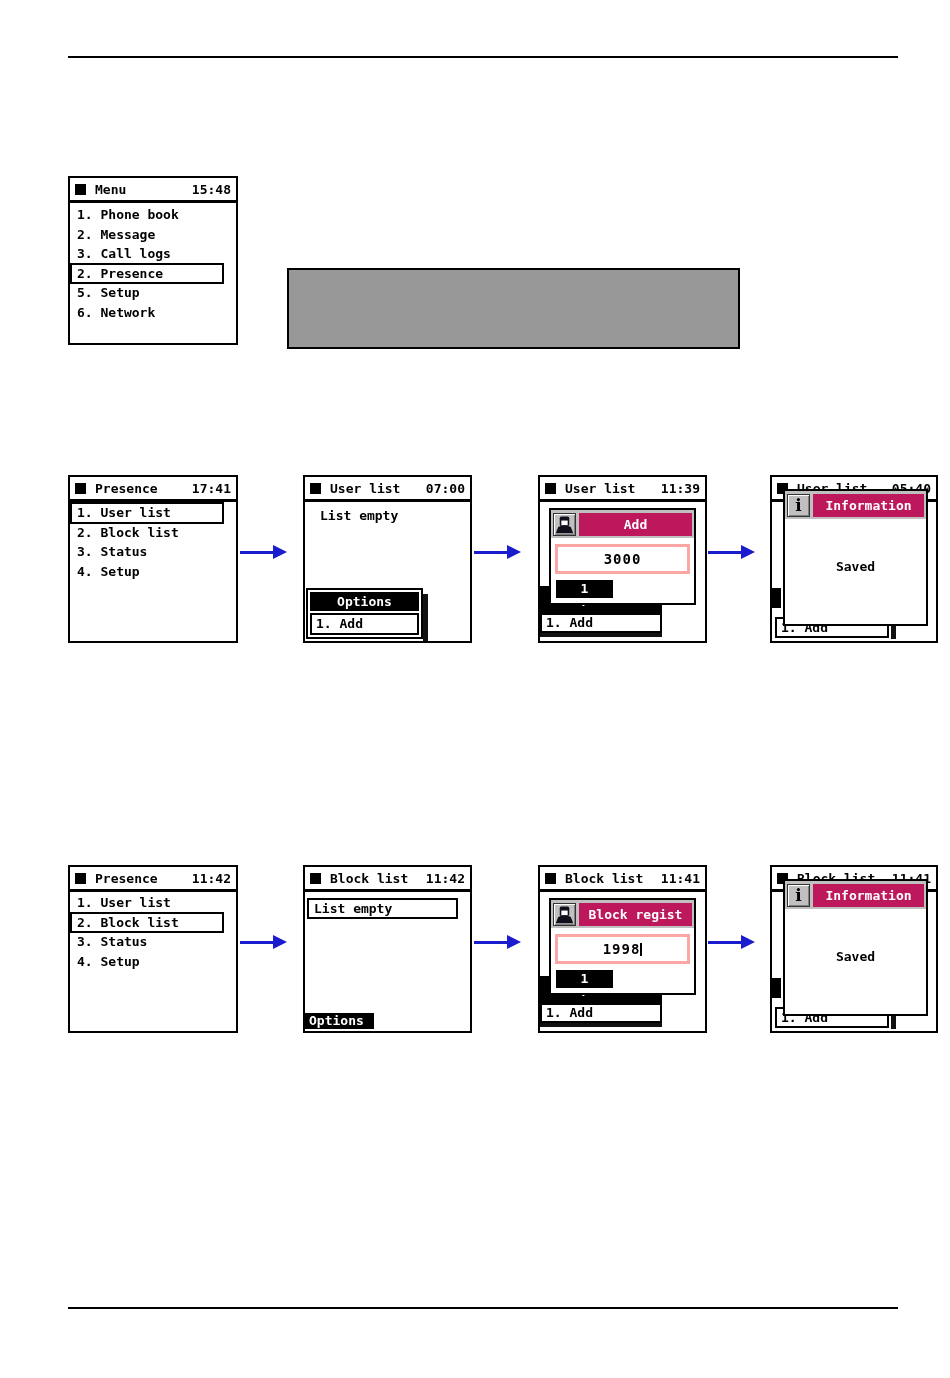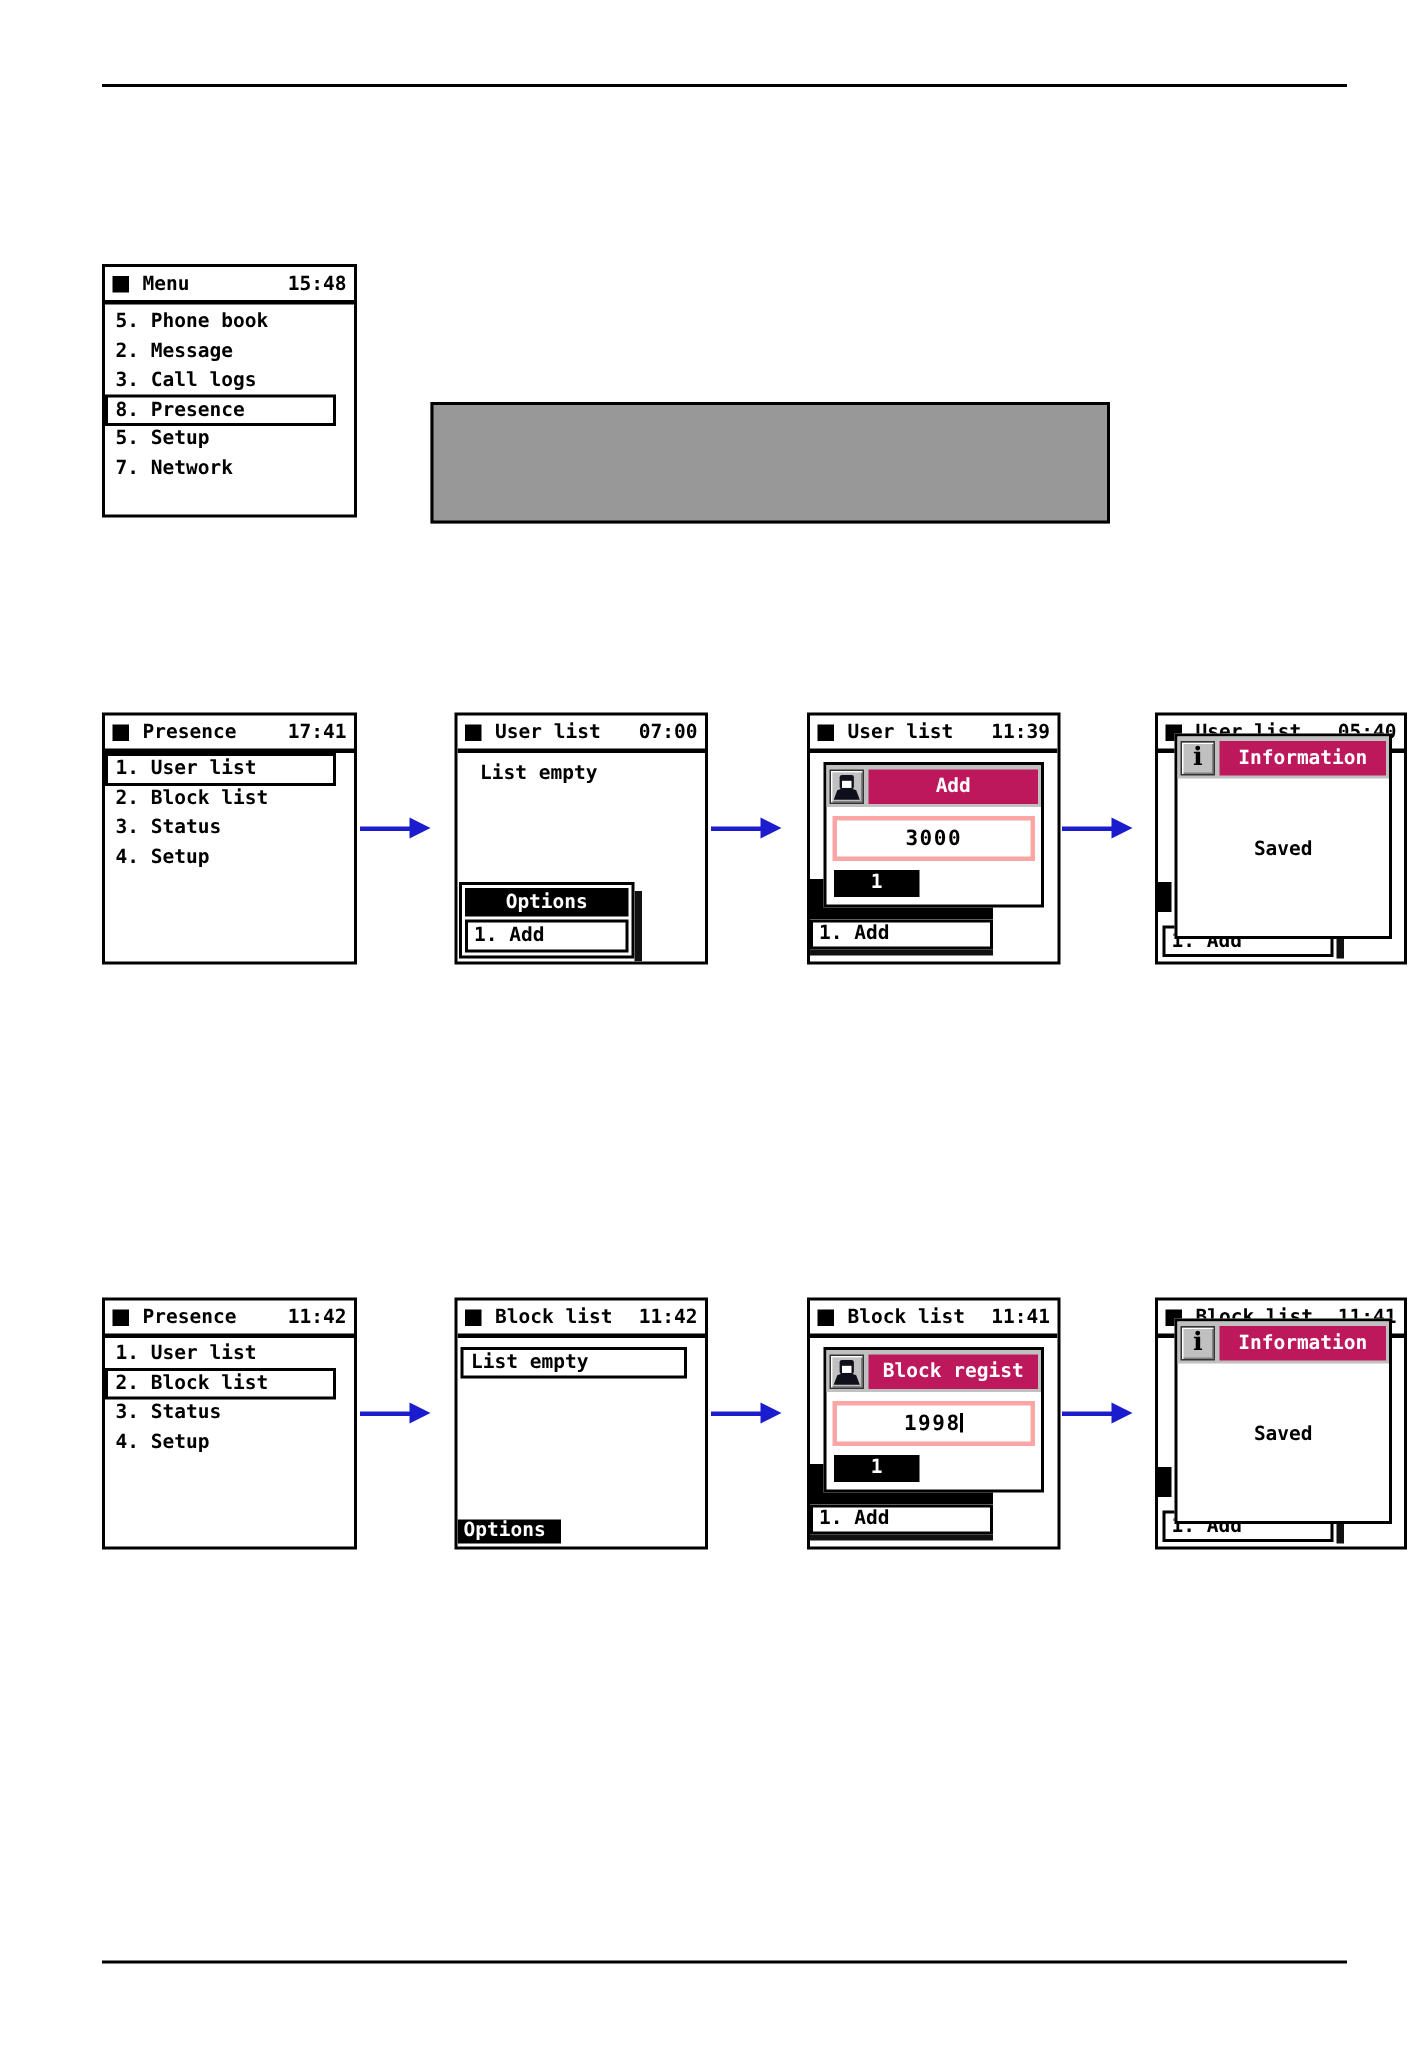--- a/index.html
+++ b/index.html
@@ -96,26 +96,26 @@
   <div class="redacted"></div>
 
   <div class="screen" style="left:68px;top:176px;width:170px;height:169px;">
     <div class="titlebar">
       <span class="tsq"></span>
       <span class="ttl">Menu</span>
       <span class="time">15:48</span>
     </div>
     <div class="trule"></div>
     <div class="list" style="top:27px;">
-      <div class="li">5. Phone book</div>
+      <div class="li">1. Phone book</div>
       <div class="li">2. Message</div>
       <div class="li">3. Call logs</div>
-      <div class="li sel">8. Presence</div>
+      <div class="li sel">2. Presence</div>
       <div class="li">5. Setup</div>
-      <div class="li">7. Network</div>
+      <div class="li">6. Network</div>
     </div>
   </div>
 
   <div class="screen" style="left:68px;top:475px;width:170px;height:168px;">
     <div class="titlebar">
       <span class="tsq"></span>
       <span class="ttl">Presence</span>
       <span class="time">17:41</span>
     </div>
     <div class="trule"></div>

